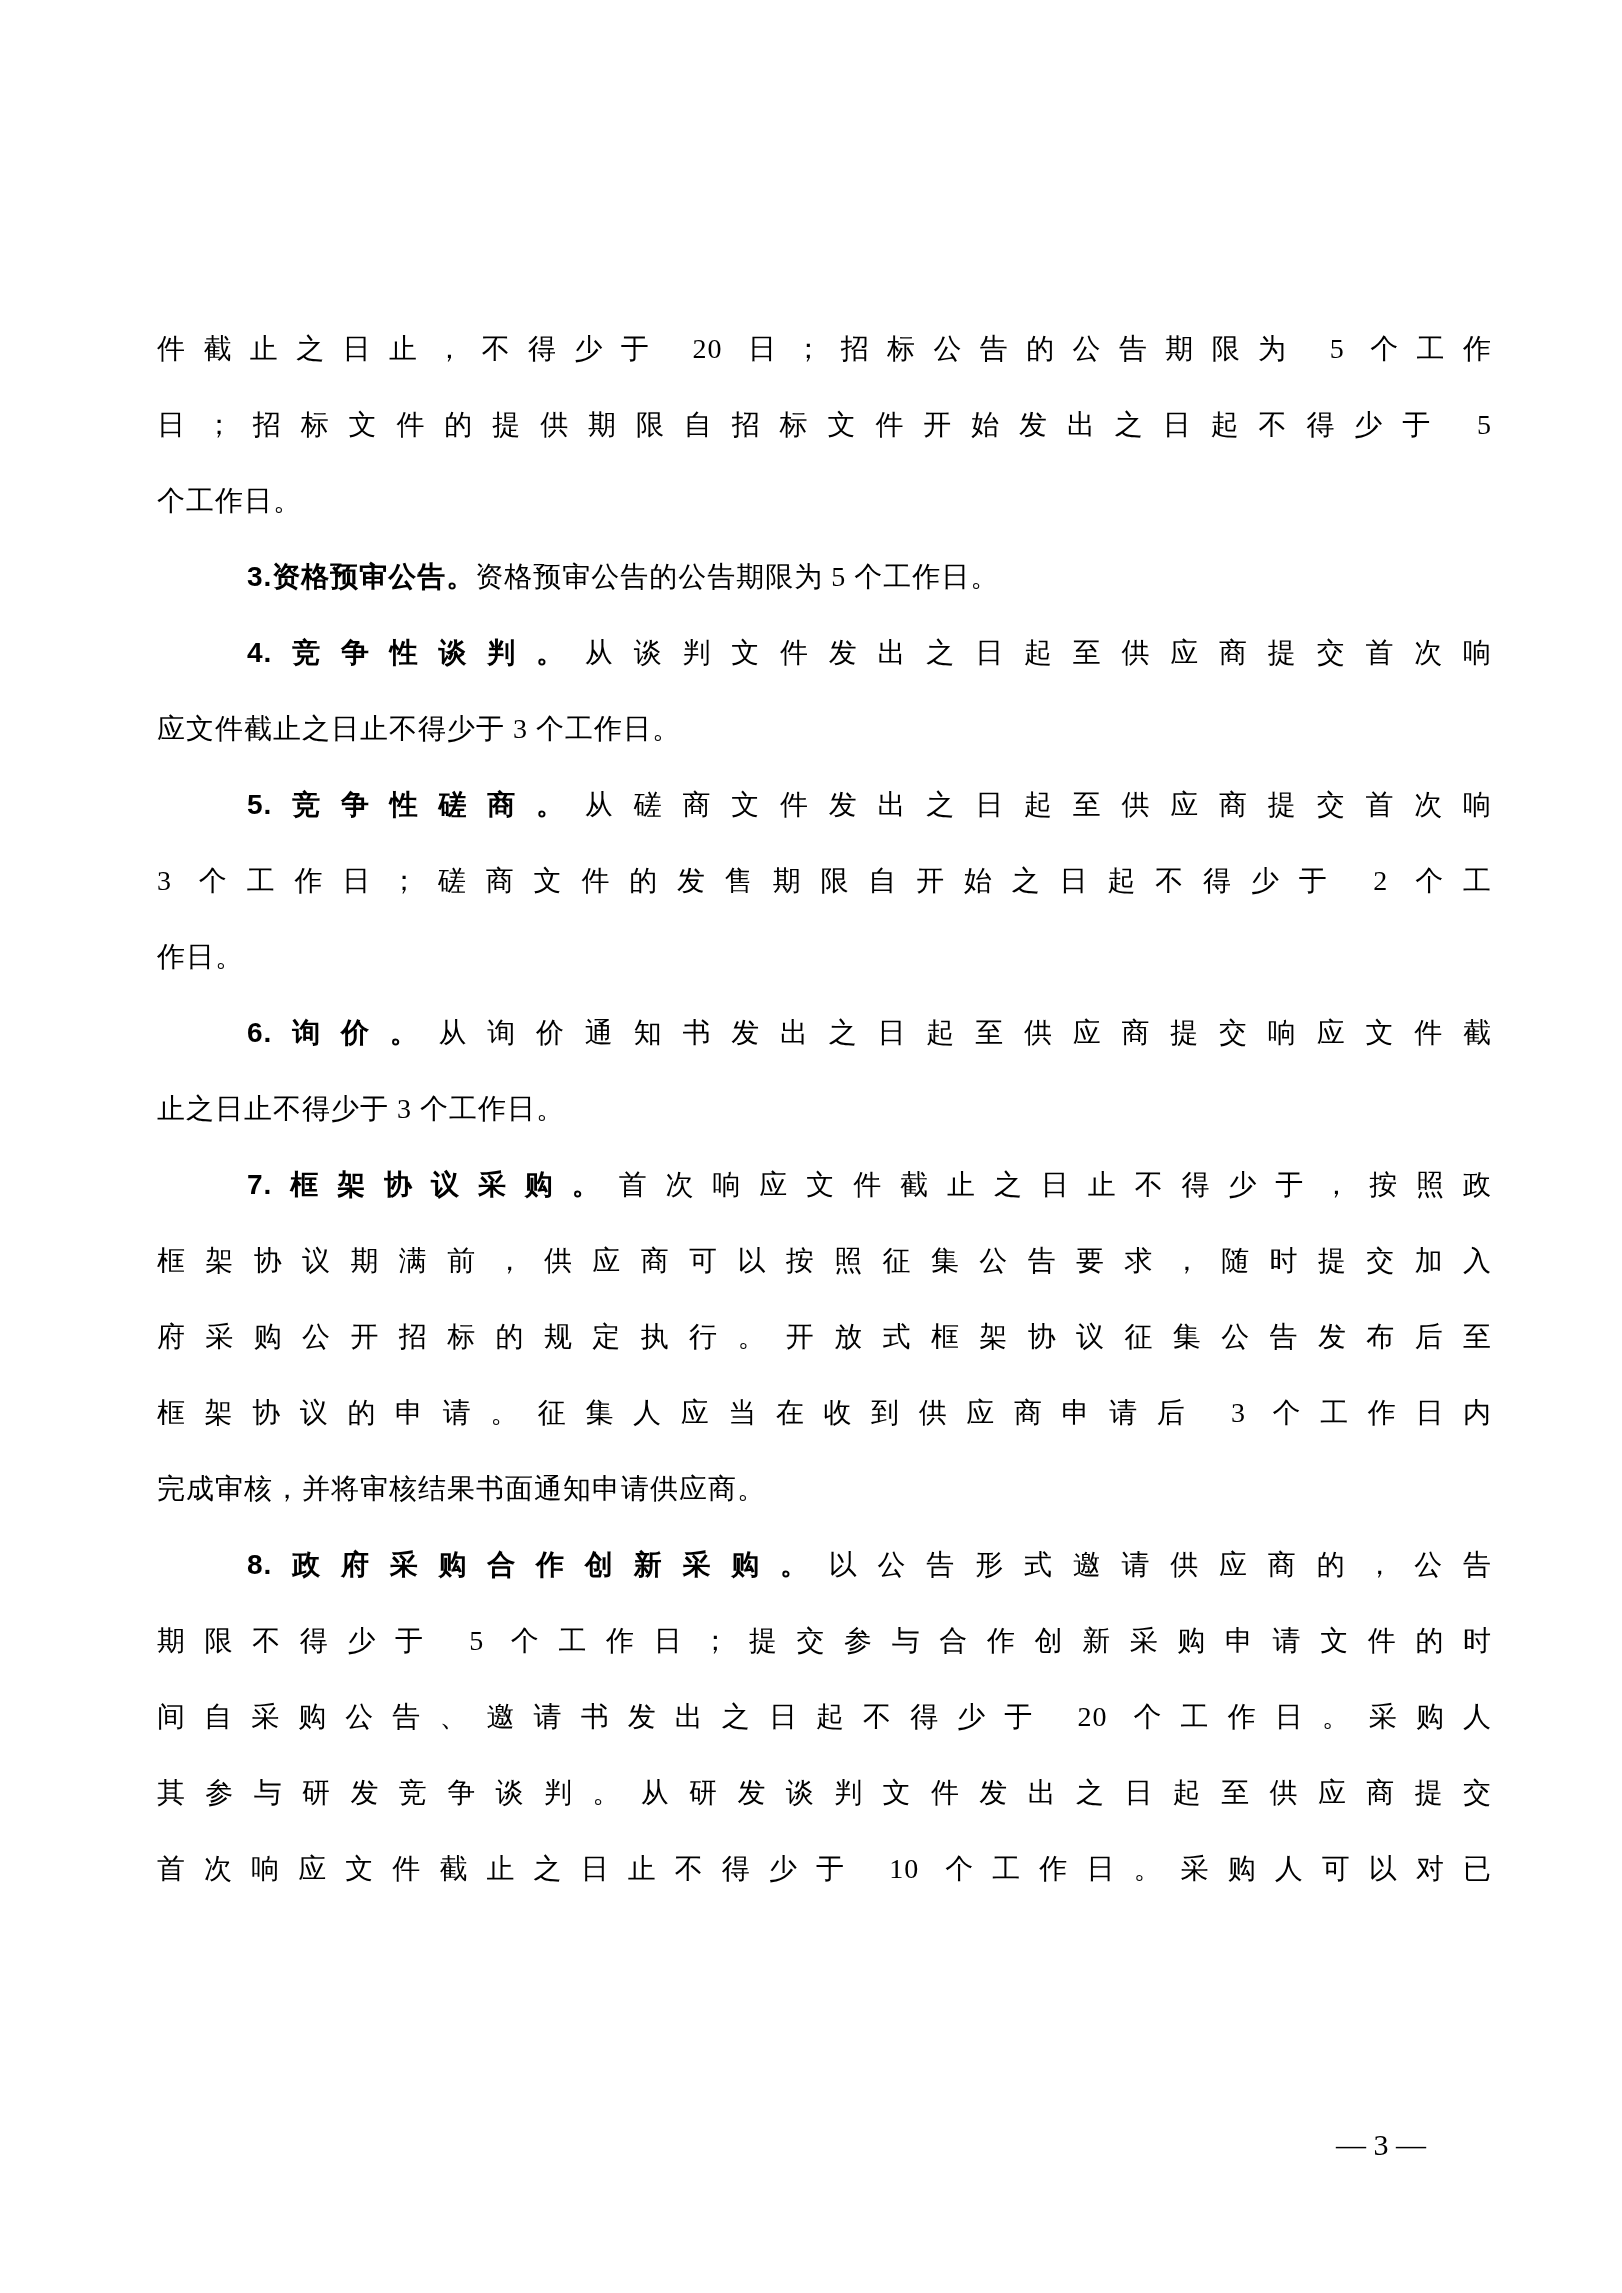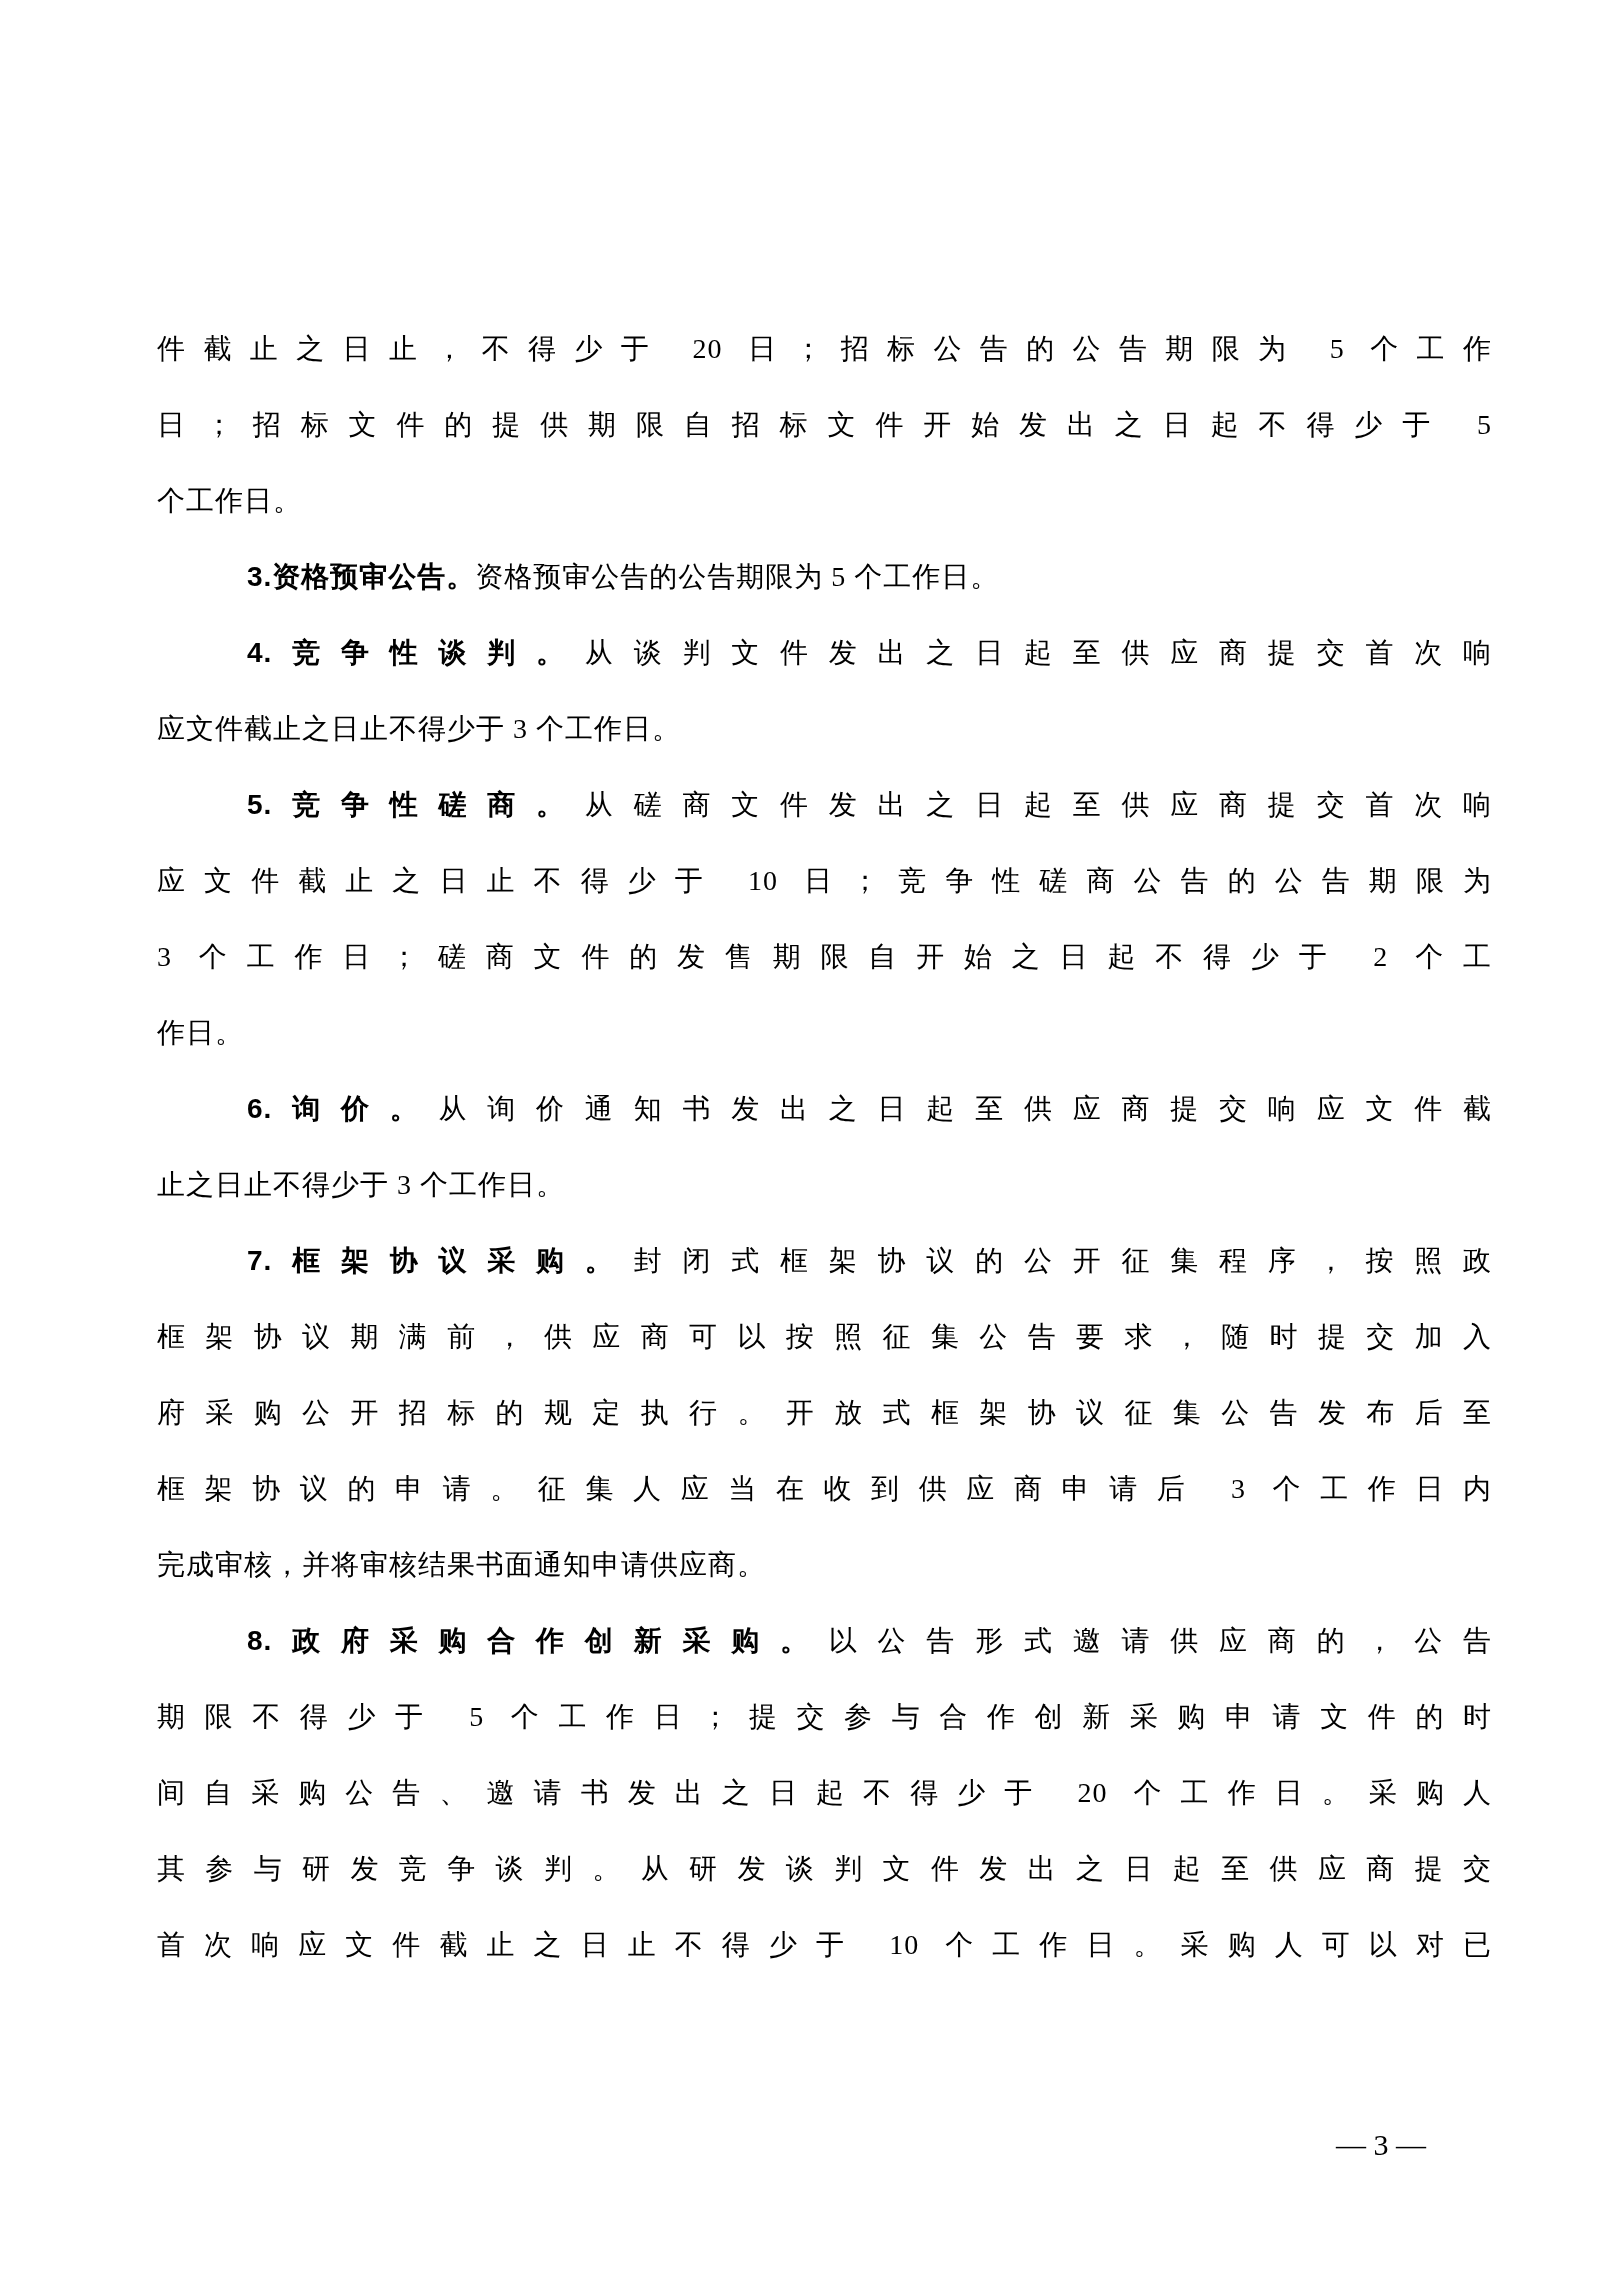--- a/index.html
+++ b/index.html
@@ -60,26 +60,25 @@
 
 <div class="page">
   <div class="content">
     <div class="line full"><span>件截止之日止，不得少于 20 日；招标公告的公告期限为 5 个工作</span></div>
     <div class="line full"><span>日；招标文件的提供期限自招标文件开始发出之日起不得少于 5</span></div>
     <div class="line end"><span>个工作日。</span></div>
     <div class="line indent end"><span class="lead">3.资格预审公告。</span><span>资格预审公告的公告期限为 5 个工作日。</span></div>
     <div class="line indent full"><span class="lead">4.竞争性谈判。</span><span>从谈判文件发出之日起至供应商提交首次响</span></div>
     <div class="line end"><span>应文件截止之日止不得少于 3 个工作日。</span></div>
     <div class="line indent full"><span class="lead">5.竞争性磋商。</span><span>从磋商文件发出之日起至供应商提交首次响</span></div>
-    <div class="line full"><span>应文件截止之日止不得少于 10 日；竞争性磋商公告的公告期限为</span></div>
     <div class="line full"><span>3 个工作日；磋商文件的发售期限自开始之日起不得少于 2 个工</span></div>
     <div class="line end"><span>作日。</span></div>
     <div class="line indent full"><span class="lead">6.询价。</span><span>从询价通知书发出之日起至供应商提交响应文件截</span></div>
     <div class="line end"><span>止之日止不得少于 3 个工作日。</span></div>
-    <div class="line indent full"><span class="lead">7.框架协议采购。</span><span>封闭式框架协议的公开征集程序，按照政</span></div>
+    <div class="line indent full"><span class="lead">7.框架协议采购。</span><span>首次响应文件截止之日止不得少于，按照政</span></div>
     <div class="line full"><span>框架协议期满前，供应商可以按照征集公告要求，随时提交加入</span></div>
     <div class="line full"><span>府采购公开招标的规定执行。开放式框架协议征集公告发布后至</span></div>
     <div class="line full"><span>框架协议的申请。征集人应当在收到供应商申请后 3 个工作日内</span></div>
     <div class="line end"><span>完成审核，并将审核结果书面通知申请供应商。</span></div>
     <div class="line indent full"><span class="lead">8.政府采购合作创新采购。</span><span>以公告形式邀请供应商的，公告</span></div>
     <div class="line full"><span>期限不得少于 5 个工作日；提交参与合作创新采购申请文件的时</span></div>
     <div class="line full"><span>间自采购公告、邀请书发出之日起不得少于 20 个工作日。采购人</span></div>
     <div class="line full"><span>其参与研发竞争谈判。从研发谈判文件发出之日起至供应商提交</span></div>
     <div class="line full"><span>首次响应文件截止之日止不得少于 10 个工作日。采购人可以对已</span></div>
   </div>

